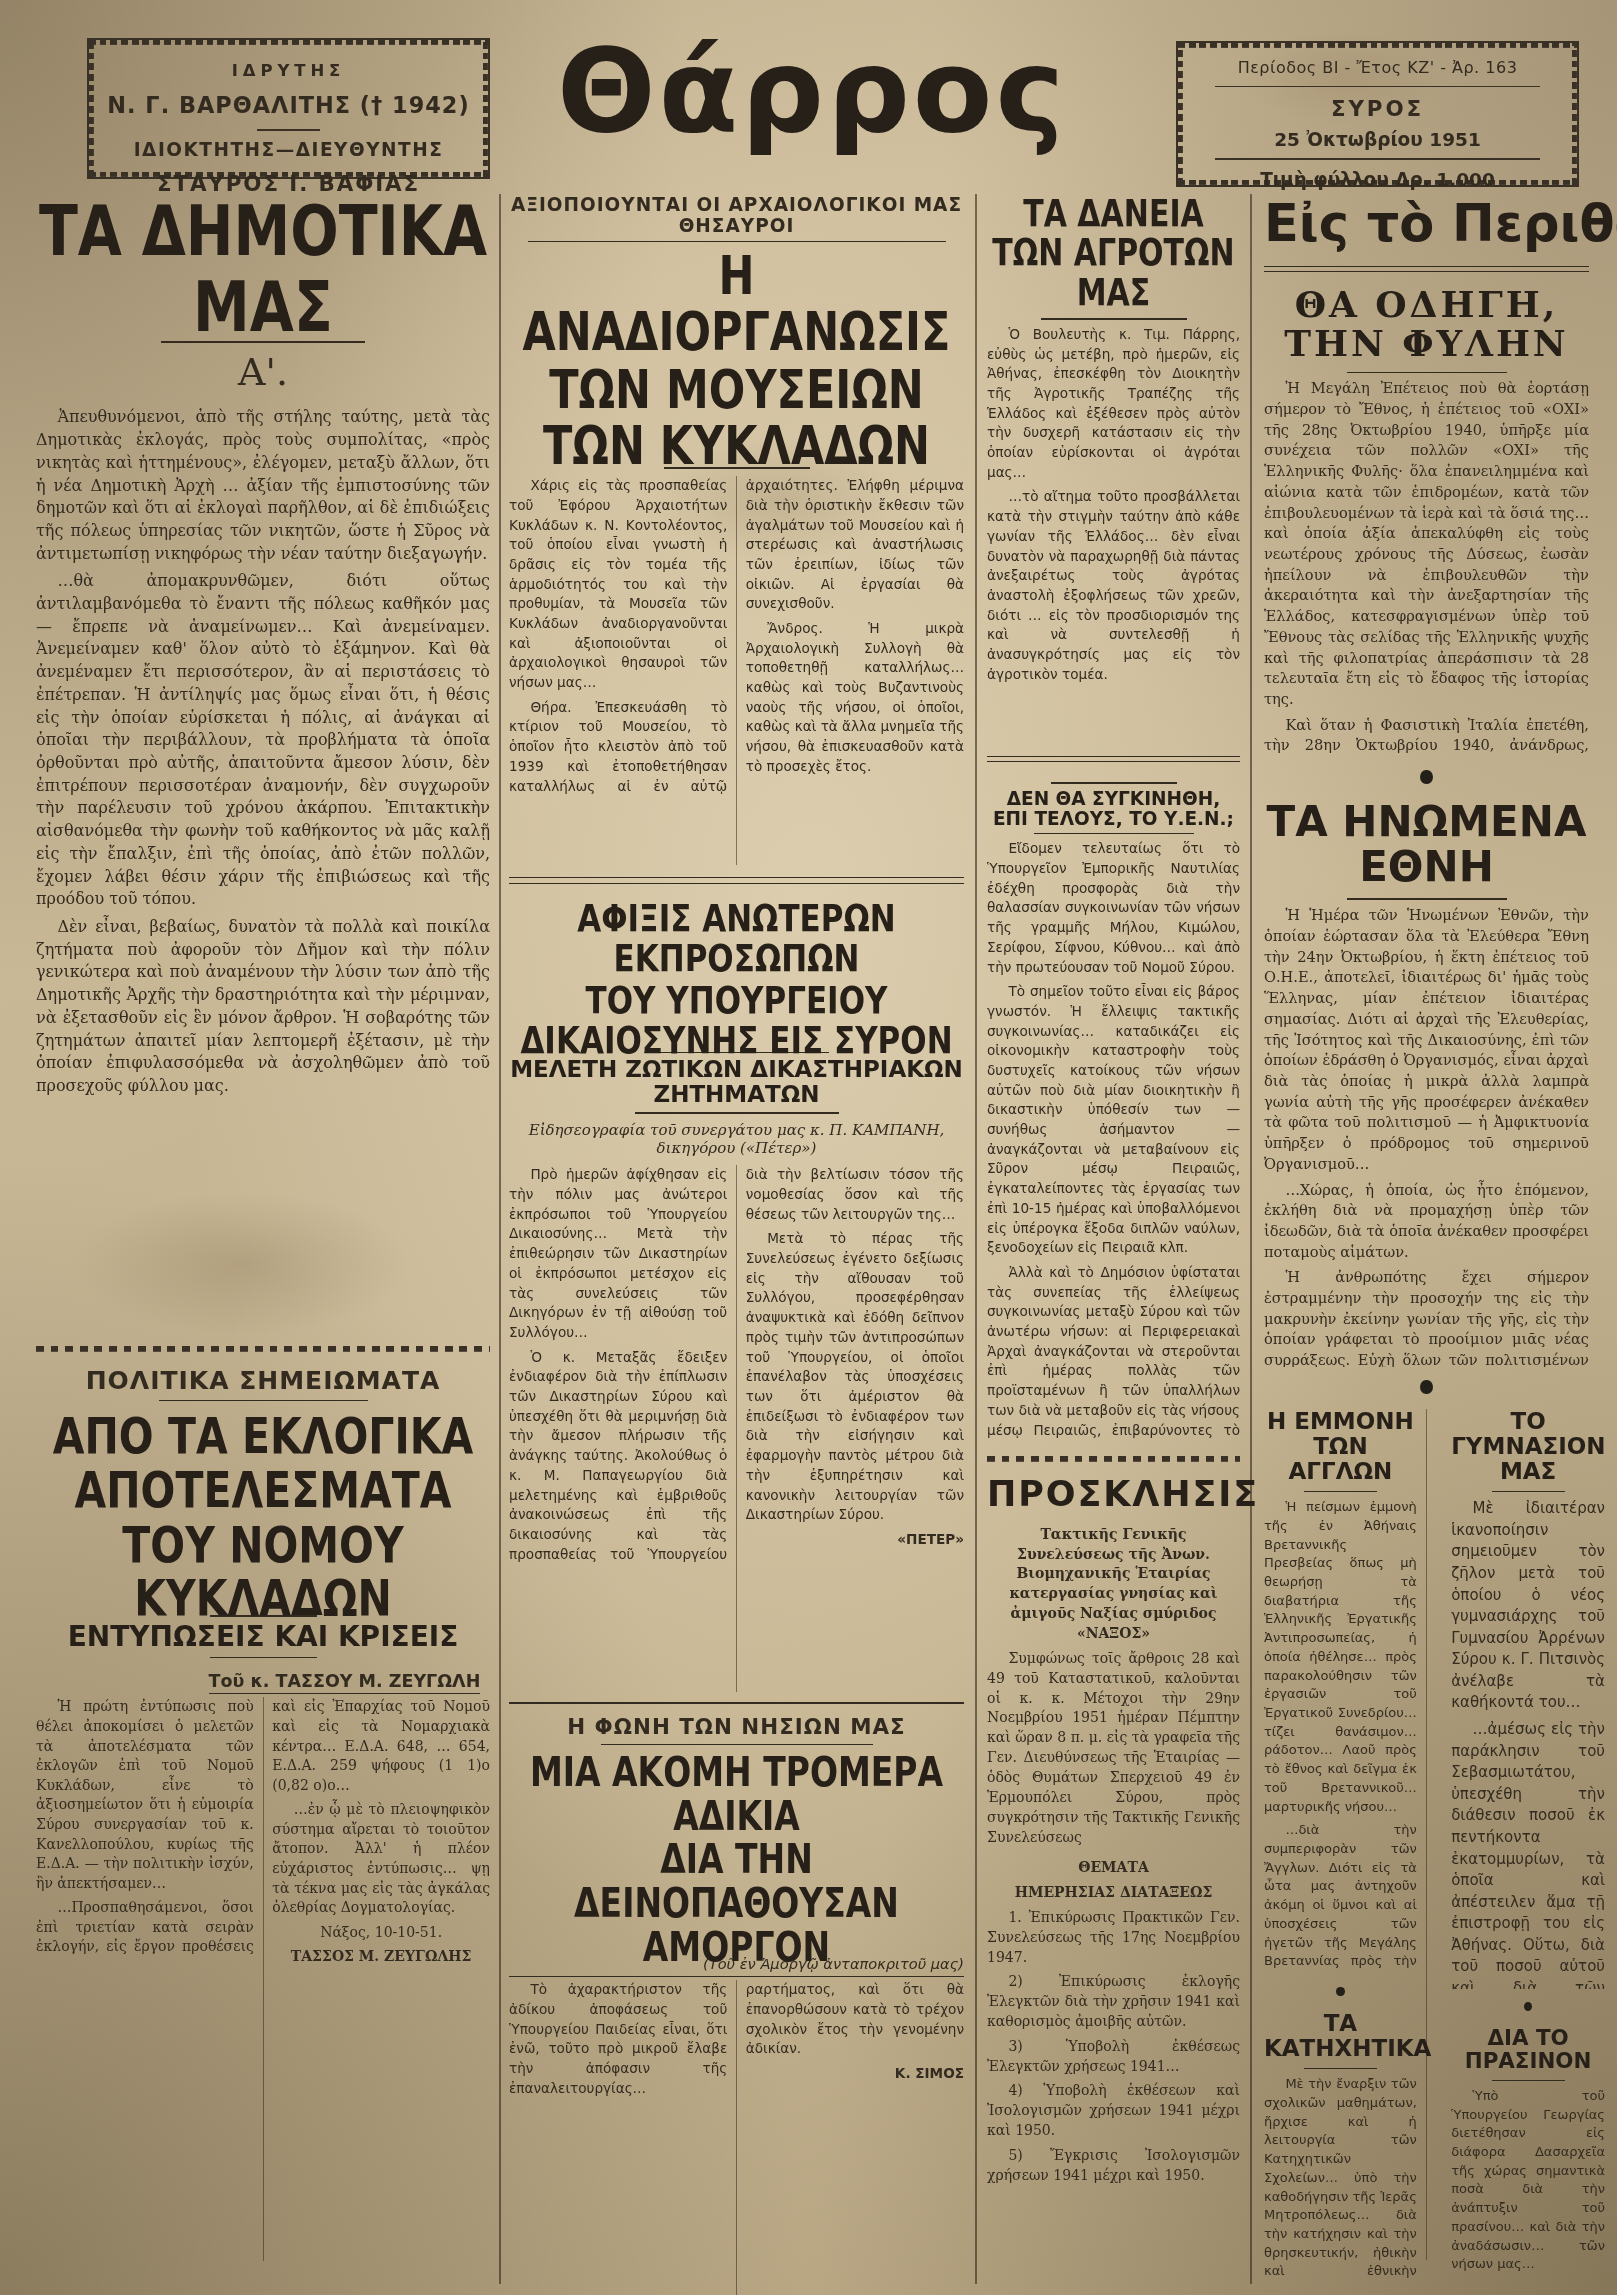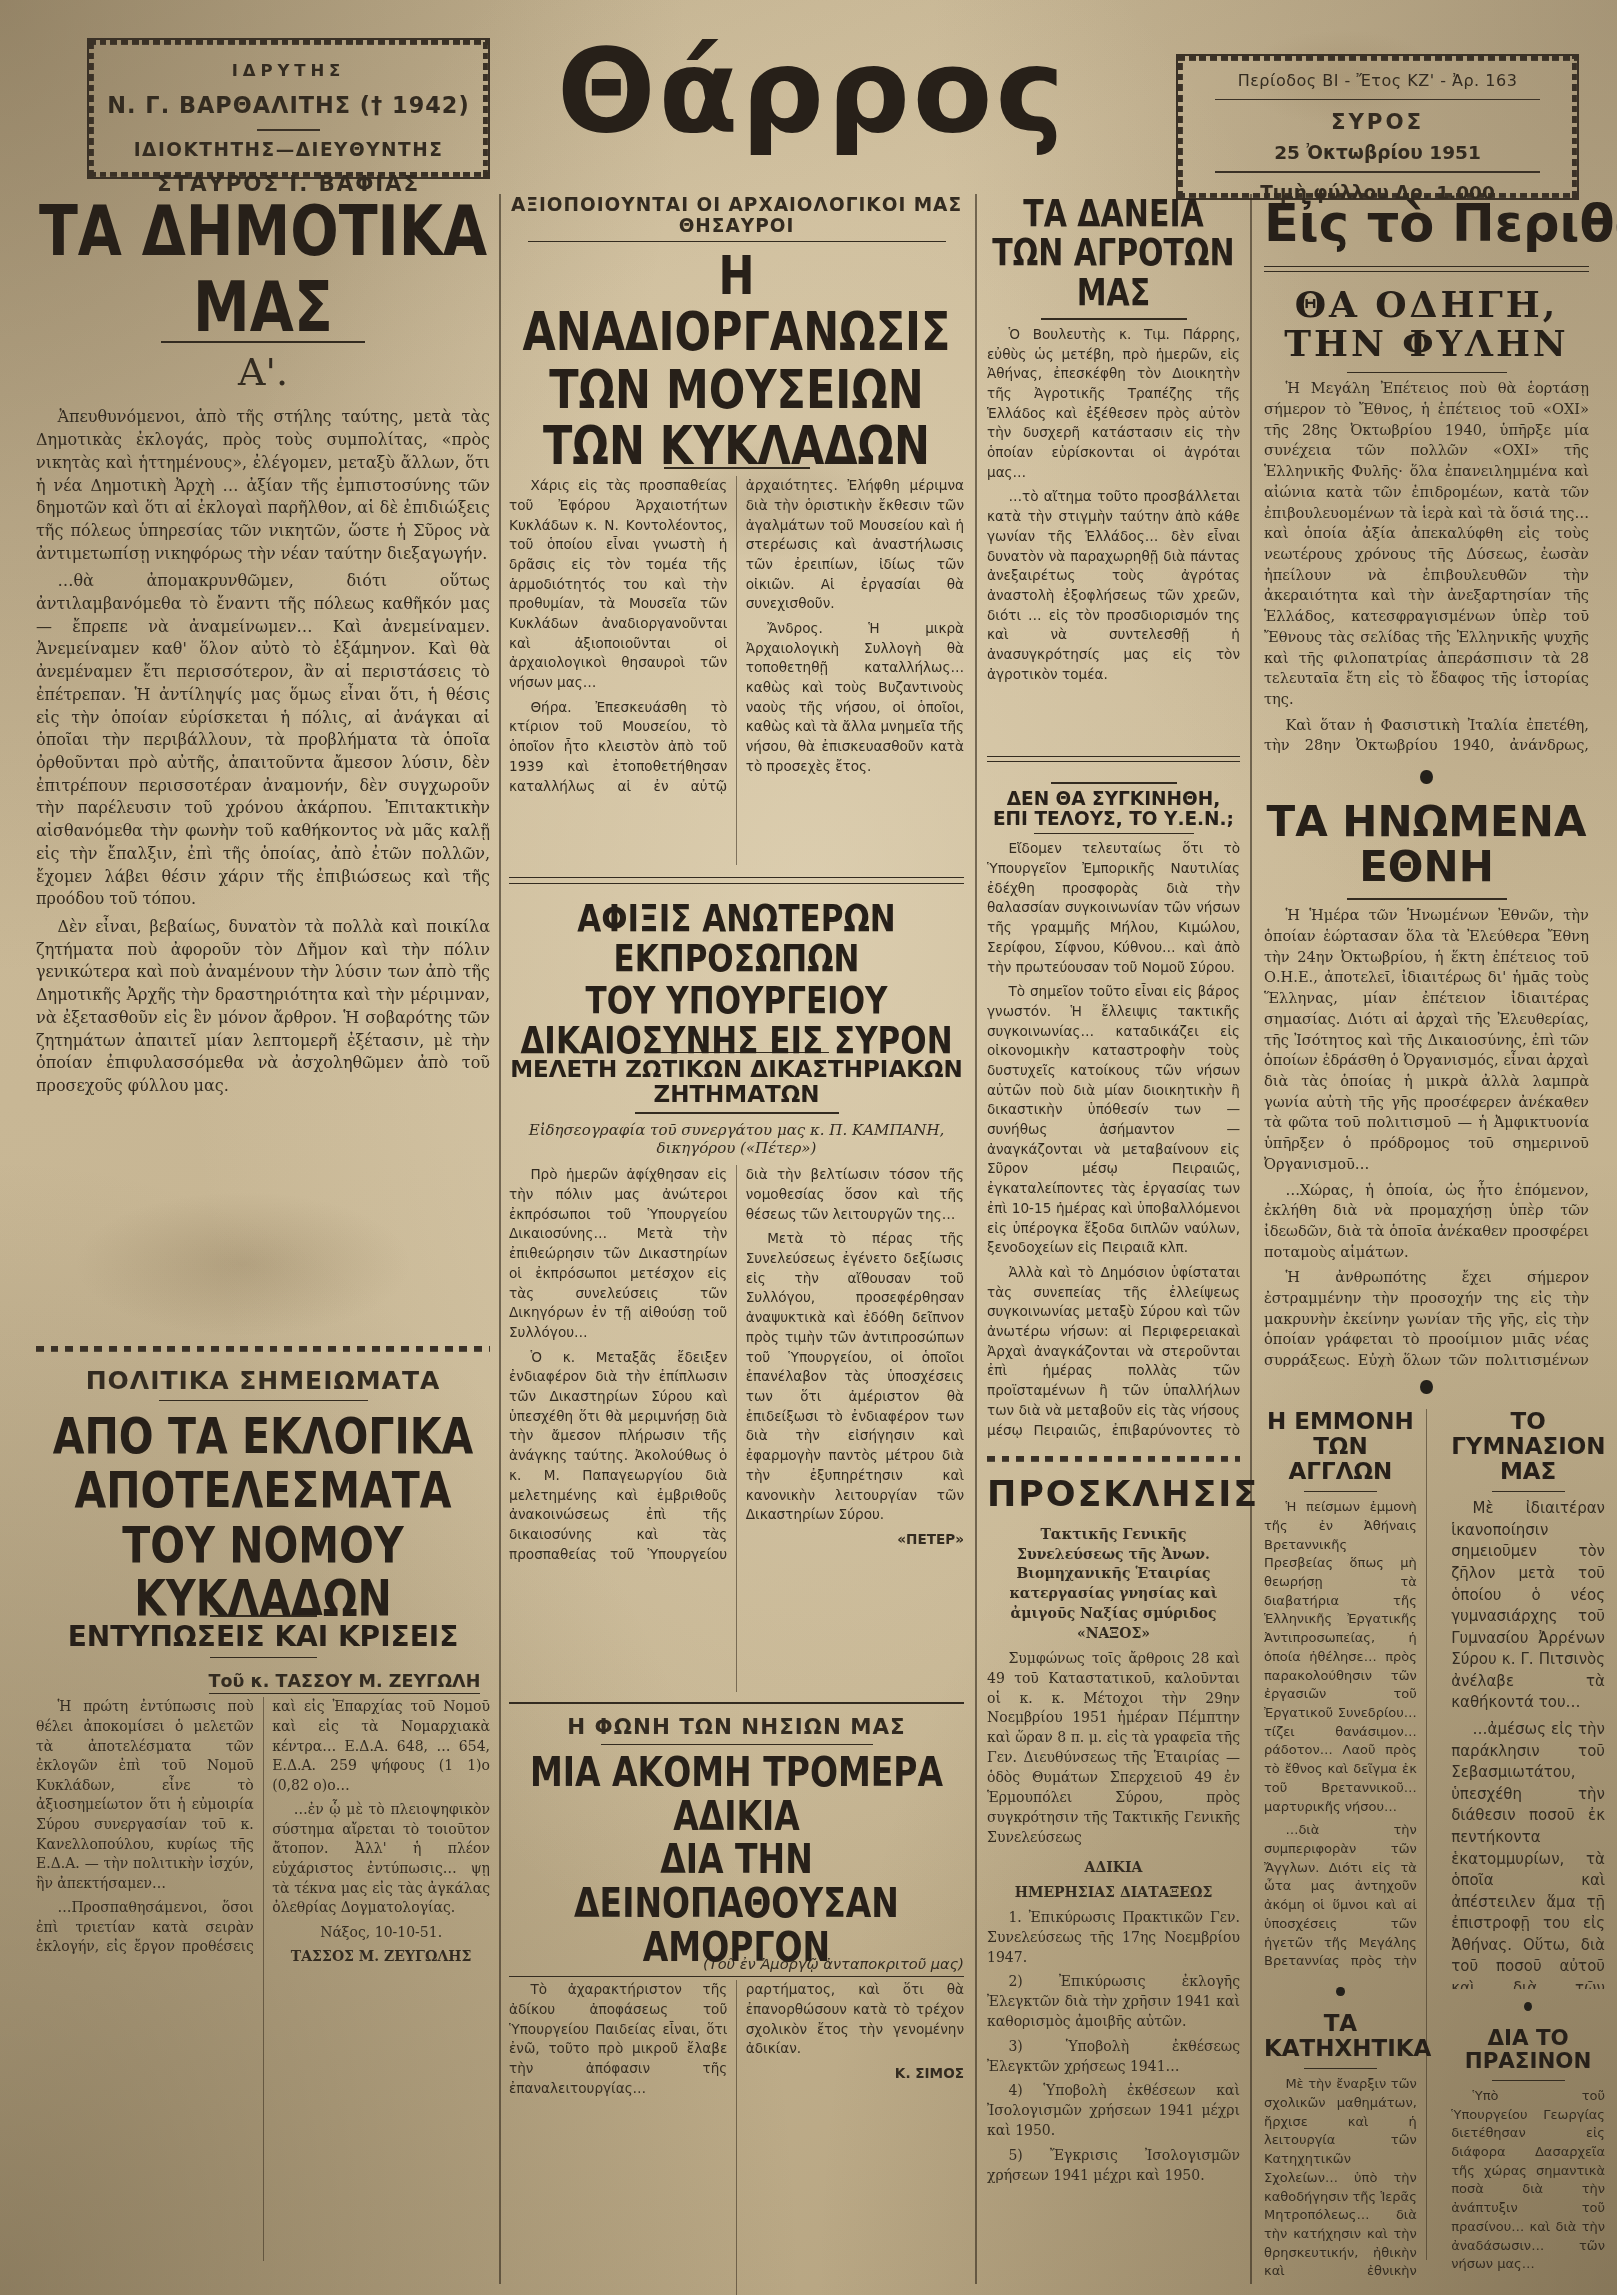--- a/index.html
+++ b/index.html
@@ -30,21 +30,21 @@
   .founder .l1{font-size:16.5px;font-weight:700;letter-spacing:4.9px;margin-top:8.7px;}
   .founder .l2{font-size:22.4px;font-weight:700;margin-top:12.6px;letter-spacing:1px;}
   .founder .sep{width:63px;height:1.5px;background:#3a3126;margin:10.7px auto 8.7px;}
   .founder .l3{font-size:18.5px;font-weight:700;letter-spacing:1.5px;}
   .founder .l4{font-size:21.4px;font-weight:700;margin-top:10.7px;letter-spacing:1.9px;}
   .logo{
     position:absolute;left:496px;top:19.4px;width:632px;text-align:center;
     font-family:"DejaVu Sans",sans-serif;font-weight:700;font-size:116px;line-height:1;
     color:#272019;letter-spacing:2.9px;
   }
-  .issue{left:1176px;top:40px;width:403px;height:146px;}
+  .issue{left:1176px;top:27px;width:403px;height:146px;}
   .issue .l1{font-size:16px;margin-top:2.9px;letter-spacing:0.5px;}
   .issue .hr{width:88%;height:1.5px;background:#3a3126;margin:8.7px auto;}
   .issue .city{font-size:21.4px;font-weight:700;letter-spacing:2.9px;}
   .issue .date{font-size:18.5px;font-weight:700;margin-top:7.8px;}
   .issue .price{font-size:18.5px;font-weight:700;margin-top:1.9px;}
   
   .vrule{position:absolute;top:194px;width:1.5px;background:rgba(52,42,28,.6);}
   .col{position:absolute;top:194px;box-sizing:border-box;}
   .hrule{height:1.9px;background:#332b20;margin:4.9px auto;}
   .hrule.thin{height:1px;}
@@ -180,21 +180,21 @@
     <p>Εἴδομεν τελευταίως ὅτι τὸ Ὑπουργεῖον Ἐμπορικῆς Ναυτιλίας ἐδέχθη προσφορὰς διὰ τὴν θαλασσίαν συγκοινωνίαν τῶν νήσων τῆς γραμμῆς Μήλου, Κιμώλου, Σερίφου, Σίφνου, Κύθνου… καὶ ἀπὸ τὴν πρωτεύουσαν τοῦ Νομοῦ Σύρου.</p>
     <p>Τὸ σημεῖον τοῦτο εἶναι εἰς βάρος γνωστόν. Ἡ ἔλλειψις τακτικῆς συγκοινωνίας… καταδικάζει εἰς οἰκονομικὴν καταστροφὴν τοὺς δυστυχεῖς κατοίκους τῶν νήσων αὐτῶν ποὺ διὰ μίαν διοικητικὴν ἢ δικαστικὴν ὑπόθεσίν των — συνήθως ἀσήμαντον — ἀναγκάζονται νὰ μεταβαίνουν εἰς Σῦρον μέσῳ Πειραιῶς, ἐγκαταλείποντες τὰς ἐργασίας των ἐπὶ 10-15 ἡμέρας καὶ ὑποβαλλόμενοι εἰς ὑπέρογκα ἔξοδα διπλῶν ναύλων, ξενοδοχείων εἰς Πειραιᾶ κλπ.</p>
     <p>Ἀλλὰ καὶ τὸ Δημόσιον ὑφίσταται τὰς συνεπείας τῆς ἐλλείψεως συγκοινωνίας μεταξὺ Σύρου καὶ τῶν ἀνωτέρω νήσων: αἱ Περιφερειακαὶ Ἀρχαὶ ἀναγκάζονται νὰ στεροῦνται ἐπὶ ἡμέρας πολλὰς τῶν προϊσταμένων ἢ τῶν ὑπαλλήλων των διὰ νὰ μεταβοῦν εἰς τὰς νήσους μέσῳ Πειραιῶς, ἐπιβαρύνοντες τὸ Δημόσιον μὲ προσθέτους ναύλους καὶ πολυημέρους ἀποζημιώσεις ἐκτὸς ἕδρας…</p>
 
   </div>
   <div class="xdiv"></div>
   <div class="headline" style="font-size:35px;letter-spacing:1.9px;">ΠΡΟΣΚΛΗΣΙΣ</div>
   <div class="bodytxt serif" style="font-size:14px;line-height:1.42;height:748px;margin-top:10.7px;">
     <p class="ctr" style="text-indent:0;font-weight:700;">Τακτικῆς Γενικῆς Συνελεύσεως τῆς Ἀνων. Βιομηχανικῆς Ἑταιρίας κατεργασίας γνησίας καὶ ἀμιγοῦς Ναξίας σμύριδος «ΝΑΞΟΣ»</p>
     <p>Συμφώνως τοῖς ἄρθροις 28 καὶ 49 τοῦ Καταστατικοῦ, καλοῦνται οἱ κ. κ. Μέτοχοι τὴν 29ην Νοεμβρίου 1951 ἡμέραν Πέμπτην καὶ ὥραν 8 π. μ. εἰς τὰ γραφεῖα τῆς Γεν. Διευθύνσεως τῆς Ἑταιρίας — ὁδὸς Θυμάτων Σπερχειοῦ 49 ἐν Ἑρμουπόλει Σύρου, πρὸς συγκρότησιν τῆς Τακτικῆς Γενικῆς Συνελεύσεως</p>
-    <p class="ctr" style="text-indent:0;font-weight:700;margin-top:10.7px;">ΑΔΙΚΙΑ</p>
+    <p class="ctr" style="text-indent:0;font-weight:700;margin-top:10.7px;">ΘΕΜΑΤΑ</p>
     <p class="ctr" style="text-indent:0;font-weight:700;">ΗΜΕΡΗΣΙΑΣ ΔΙΑΤΑΞΕΩΣ</p>
     <p>1. Ἐπικύρωσις Πρακτικῶν Γεν. Συνελεύσεως τῆς 17ης Νοεμβρίου 1947.</p>
     <p>2) Ἐπικύρωσις ἐκλογῆς Ἐλεγκτῶν διὰ τὴν χρῆσιν 1941 καὶ καθορισμὸς ἀμοιβῆς αὐτῶν.</p>
     <p>3) Ὑποβολὴ ἐκθέσεως Ἐλεγκτῶν χρήσεως 1941…</p>
     <p>4) Ὑποβολὴ ἐκθέσεων καὶ Ἰσολογισμῶν χρήσεων 1941 μέχρι καὶ 1950.</p>
     <p>5) Ἔγκρισις Ἰσολογισμῶν χρήσεων 1941 μέχρι καὶ 1950.</p>
 
   </div>
 </div>
 

